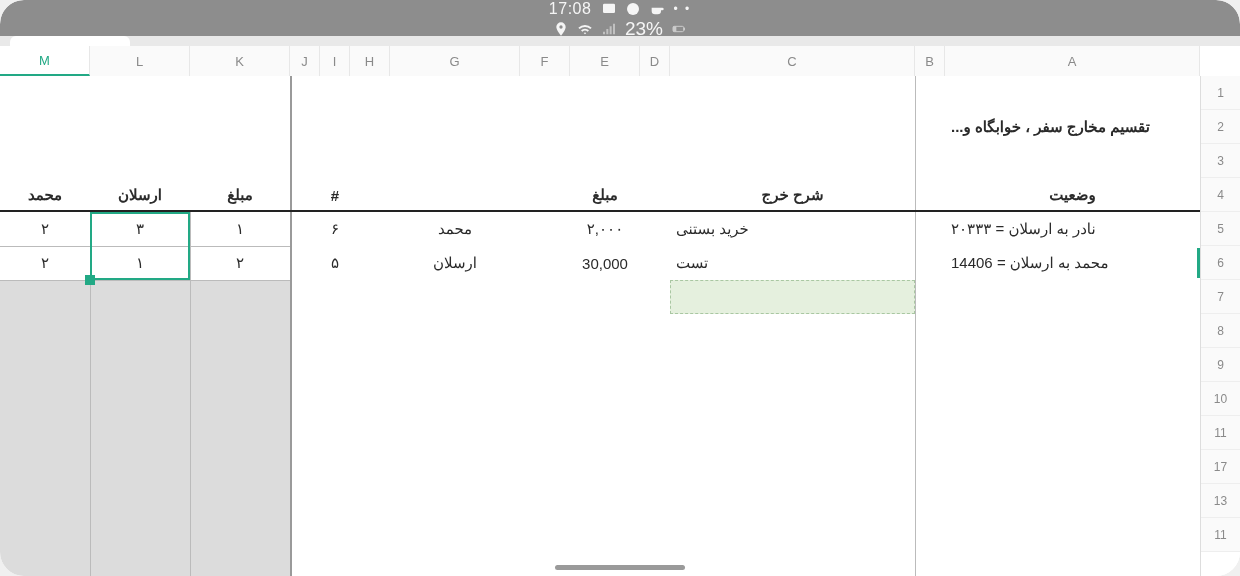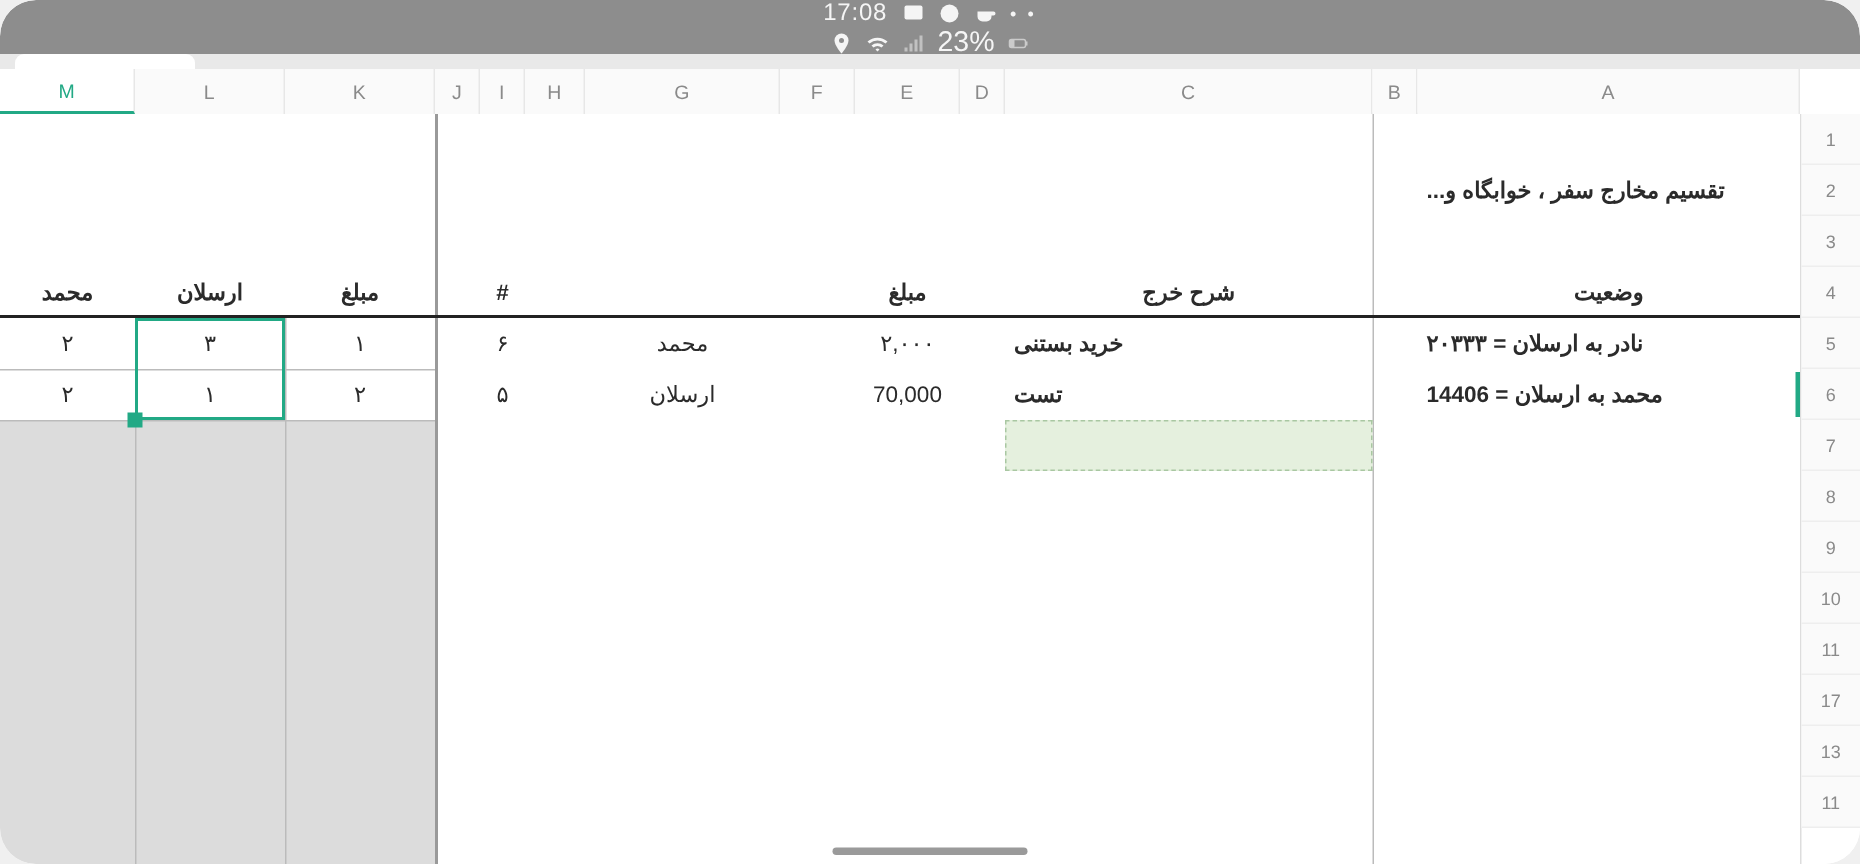--- a/index.html
+++ b/index.html
@@ -75,21 +75,21 @@
 .grid {
   position: absolute; top: 30px; left: 0; right: 40px; bottom: 0;
 }
 
 .cell {
   position: absolute; height: 34px; display: flex; align-items: center;
   font-size: 15px; color: #2b2b2b; padding: 0 6px;
   justify-content: flex-end;
 }
 .cell.center { justify-content: center; }
-.cell.right  { justify-content: flex-end; font-weight: bold; }
+.cell.right  { justify-content: flex-end; }
 .cell.bold   { font-weight: 700; }
 
 
 .header-underline {
   position: absolute; height: 2px; background: #222;
 }
 .table-border {
   position: absolute; background: #bbb;
 }
 
@@ -226,21 +226,21 @@
       <div class="cell right" style="left:670px; width:245px; top:136px" dir="rtl">خرید بستنی</div>
       <div class="cell center" style="left:570px; width:70px;  top:136px">۲,۰۰۰</div>
       <div class="cell center" style="left:390px; width:130px; top:136px" dir="rtl">محمد</div>
       <div class="cell center" style="left:320px; width:30px;  top:136px">۶</div>
       <div class="cell center" style="left:190px; width:100px; top:136px">۱</div>
       <div class="cell center" style="left:90px;  width:100px; top:136px">۳</div>
       <div class="cell center" style="left:0;     width:90px;  top:136px">۲</div>
 
       <div class="cell right" style="left:945px; width:255px; top:170px" dir="rtl">محمد به ارسلان = 14406</div>
       <div class="cell right" style="left:670px; width:245px; top:170px" dir="rtl">تست</div>
-      <div class="cell center" style="left:570px; width:70px;  top:170px">70,000</div>
+      <div class="cell center" style="left:570px; width:70px;  top:170px">30,000</div>
       <div class="cell center" style="left:390px; width:130px; top:170px" dir="rtl">ارسلان</div>
       <div class="cell center" style="left:320px; width:30px;  top:170px">۵</div>
       <div class="cell center" style="left:190px; width:100px; top:170px">۲</div>
       <div class="cell center" style="left:90px;  width:100px; top:170px">۱</div>
       <div class="cell center" style="left:0;     width:90px;  top:170px">۲</div>
 
       <div class="table-border" style="left:0; width:290px; height:1px; top:170px"></div>
       <div class="table-border" style="left:0; width:290px; height:1px; top:204px"></div>
       <div class="table-border" style="left:90px;  width:1px; top:136px; height:400px"></div>
       <div class="table-border" style="left:190px; width:1px; top:136px; height:400px"></div>

